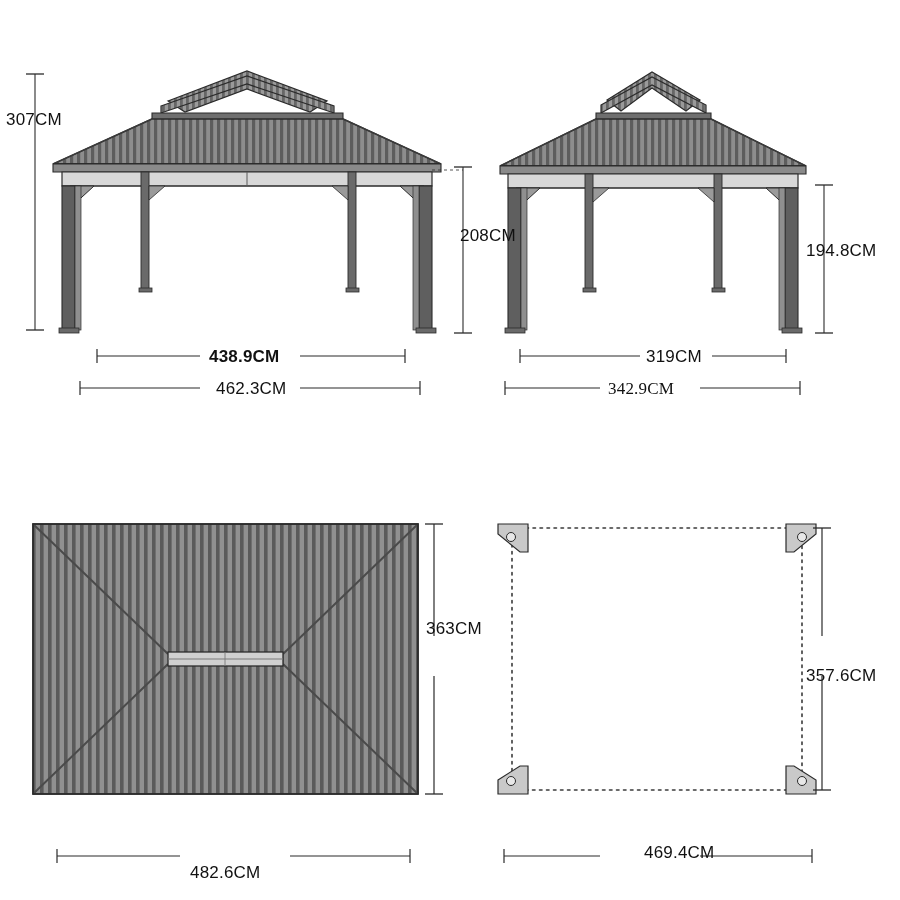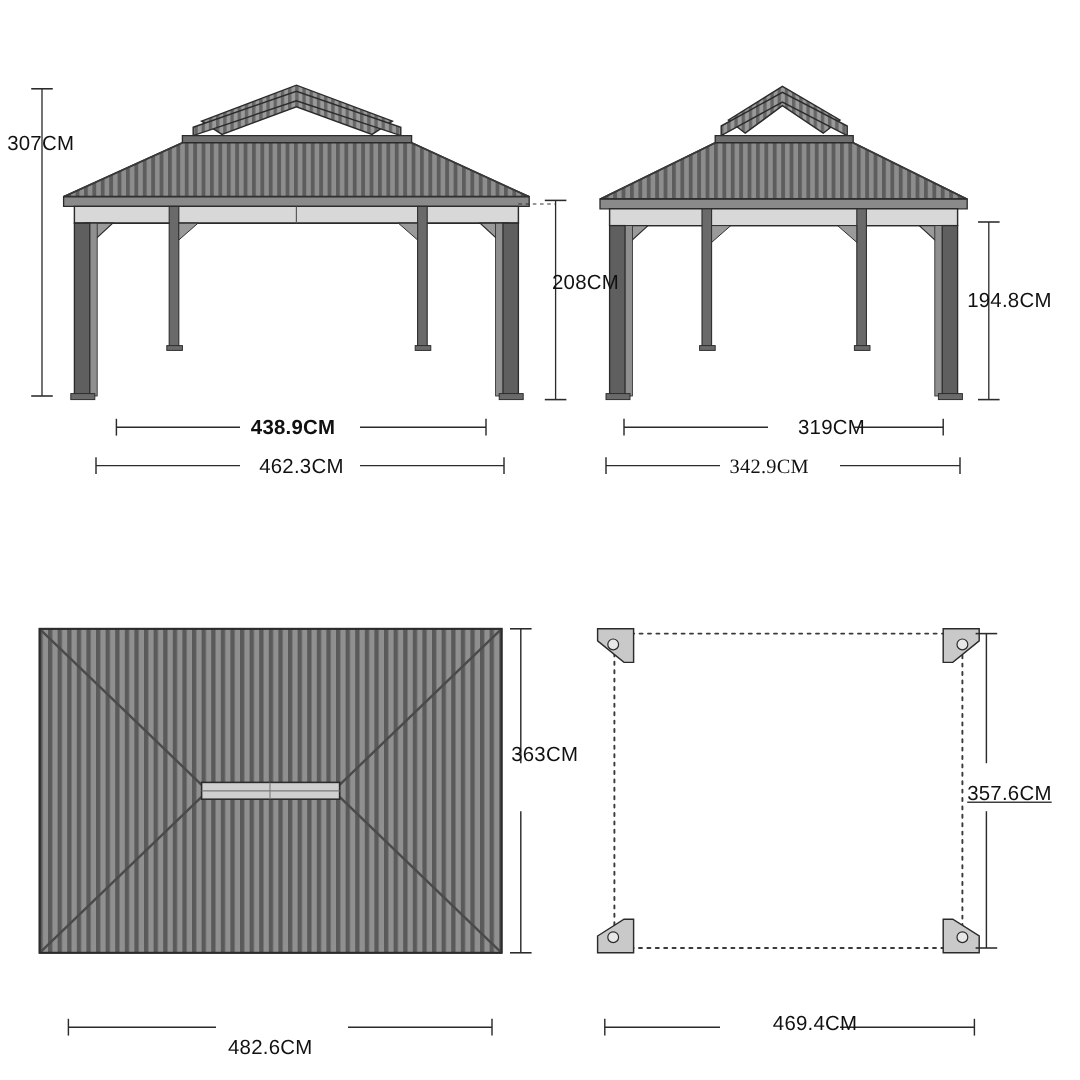--- a/index.html
+++ b/index.html
@@ -246,22 +246,22 @@
       </g>
     </g>
   </svg>
 
   <div class="dim-label" style="left:6px; top:110px;">307CM</div>
   <div class="dim-label" style="left:443px; top:226px;margin-left:17px;">208CM</div>
   <div class="dim-label" style="left:209px; top:347px;font-weight:bold;">438.9CM</div>
   <div class="dim-label" style="left:216px; top:379px;">462.3CM</div>
 
   <div class="dim-label" style="left:806px; top:241px;">194.8CM</div>
-  <div class="dim-label" style="left:665px; top:347px;">319CM</div>
+  <div class="dim-label" style="left:646px; top:347px;">319CM</div>
   <div class="dim-label" style="left:608px; top:379px;font-family:Liberation Serif, serif;">342.9CM</div>
 
   <div class="dim-label" style="left:426px; top:619px;">363CM</div>
   <div class="dim-label" style="left:190px; top:843px;margin-top:20px;">482.6CM</div>
 
-  <div class="dim-label" style="left:806px; top:652px;text-decoration:underline;">357.6CM</div>
+  <div class="dim-label" style="left:806px; top:666px;">357.6CM</div>
   <div class="dim-label" style="left:644px; top:843px;">469.4CM</div>
 
 </div>
 
 </body></html>

